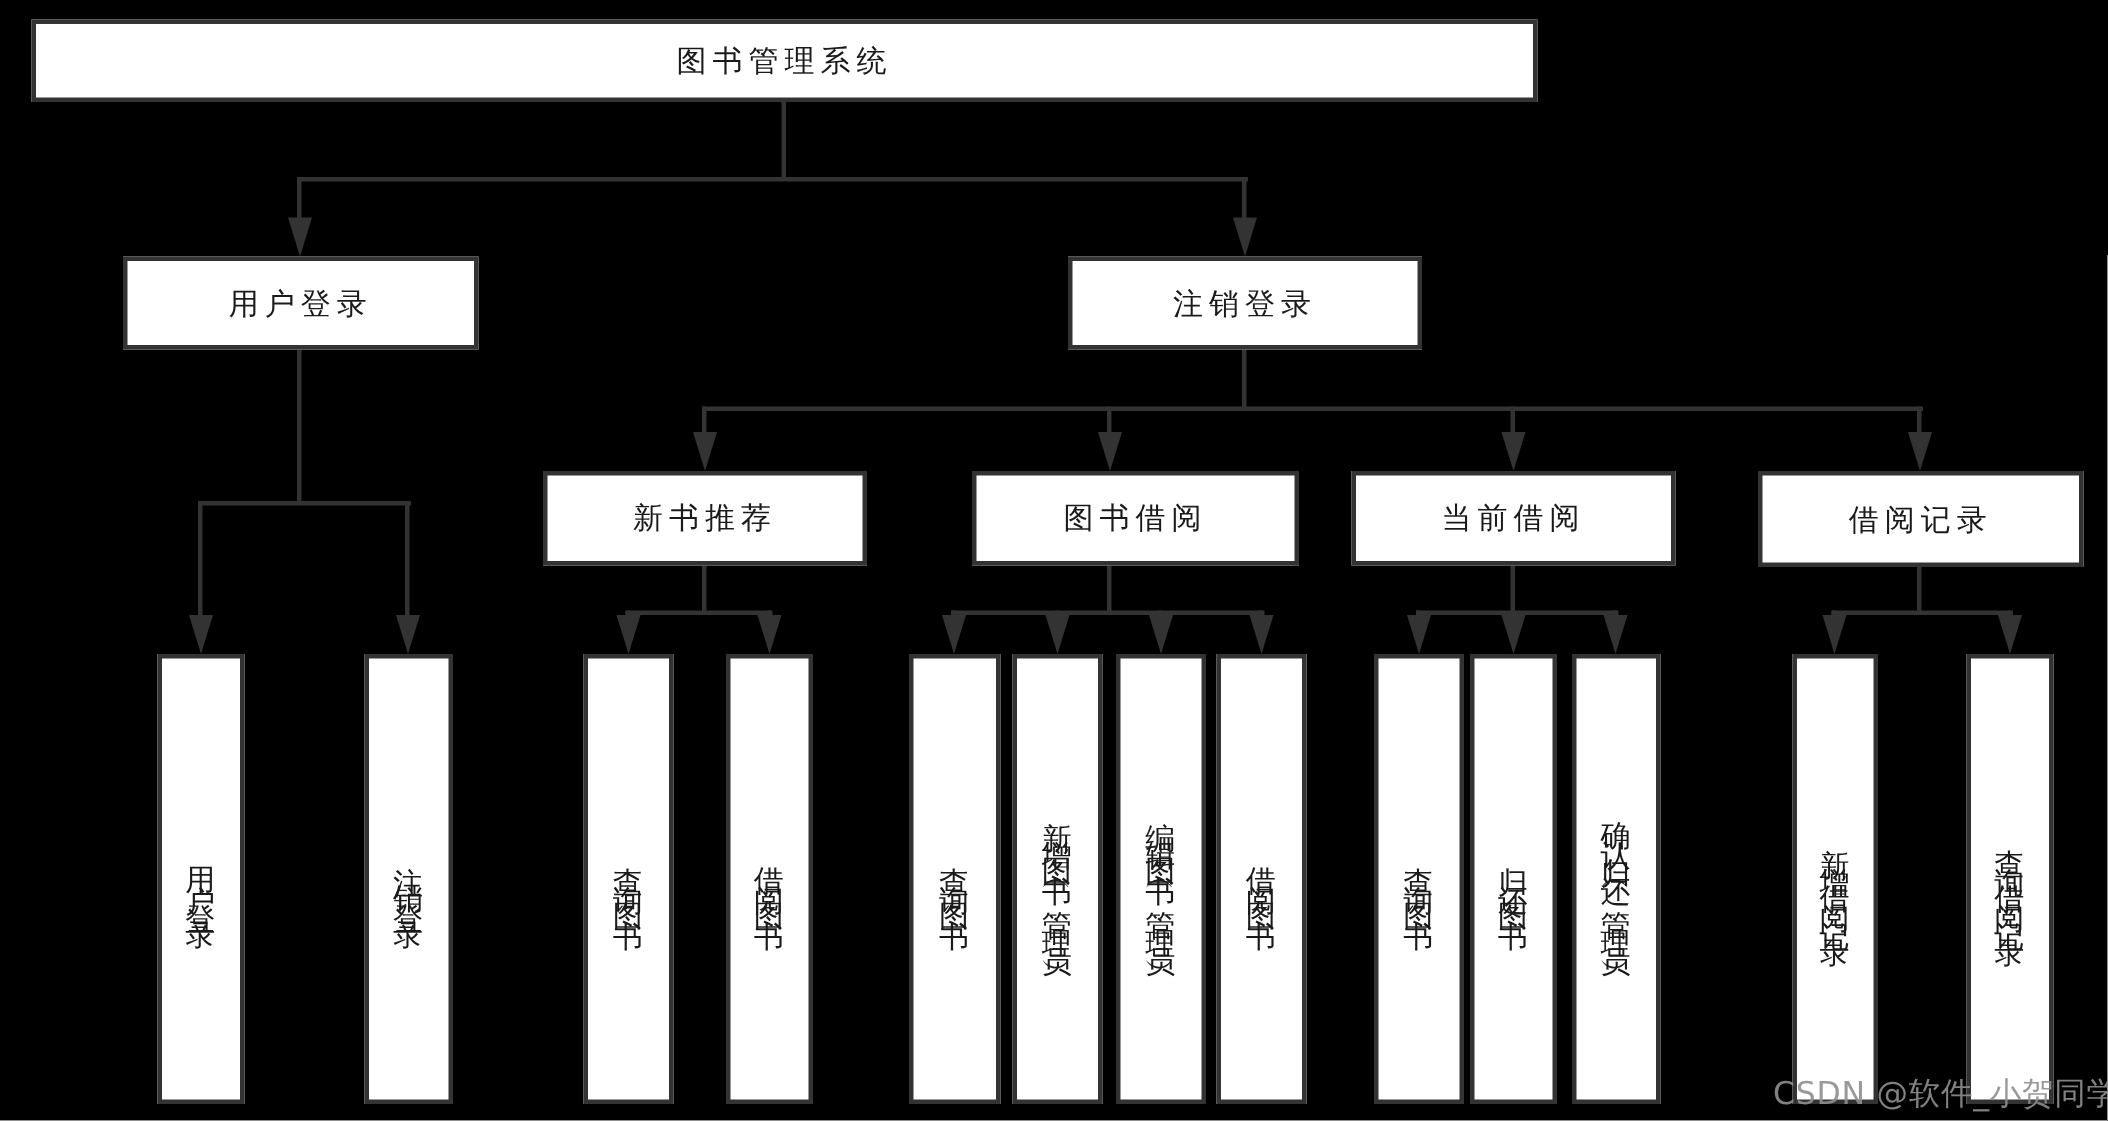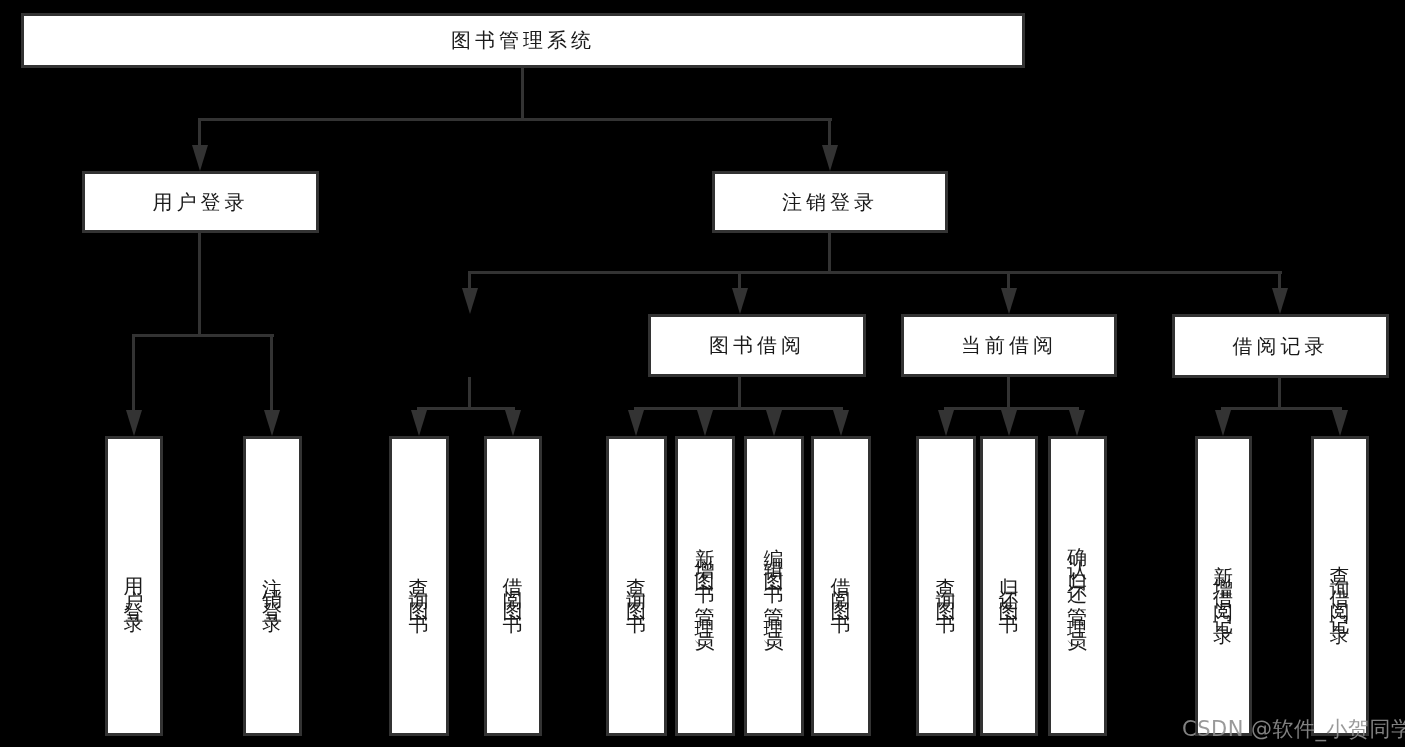--- a/index.html
+++ b/index.html
@@ -37,20 +37,21 @@
 </head>
 <body>
 
 <div class="canvas">
 
   <div class="node" style="left:21px;top:13px;width:1004px;height:55px">图书管理系统</div>
 
   <div class="node" style="left:82px;top:171px;width:237px;height:62px">用户登录</div>
   <div class="node" style="left:712px;top:171px;width:236px;height:62px">注销登录</div>
 
+  <div class="node" style="left:362px;top:314px;width:216px;height:63px">新书推荐</div>
   <div class="node" style="left:648px;top:314px;width:218px;height:63px">图书借阅</div>
   <div class="node" style="left:901px;top:314px;width:216px;height:63px">当前借阅</div>
   <div class="node" style="left:1172px;top:314px;width:217px;height:64px">借阅记录</div>
 
   <div class="node leaf" style="left:105px;top:436px;width:58px;height:300px">
     <span class="vtext">用户登录</span>
   </div>
   <div class="node leaf" style="left:243px;top:436px;width:59px;height:300px">
     <span class="vtext">注销登录</span>
   </div>

